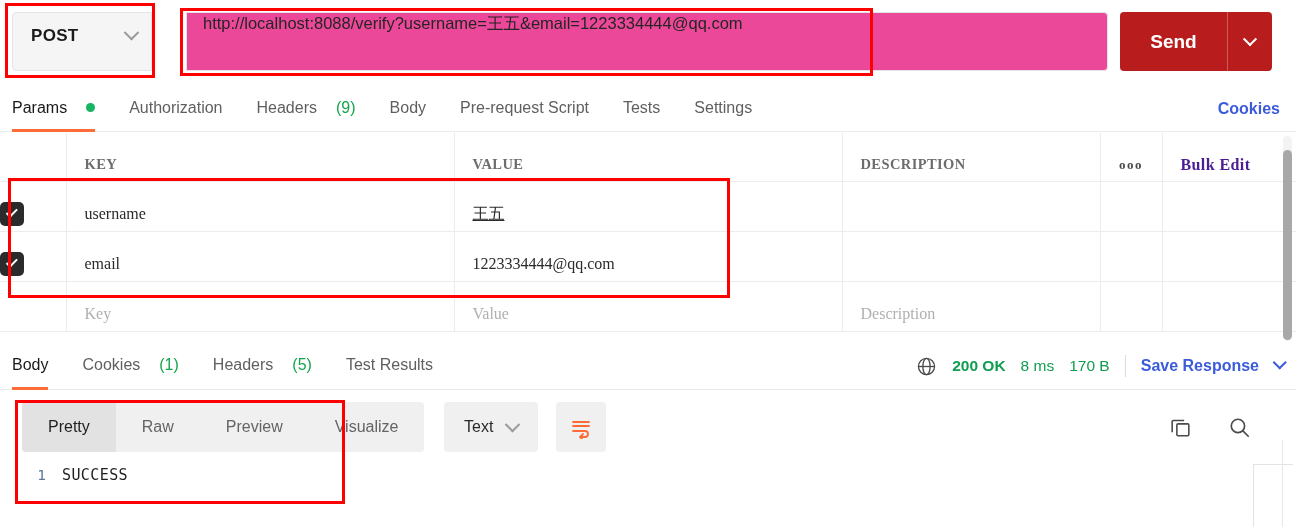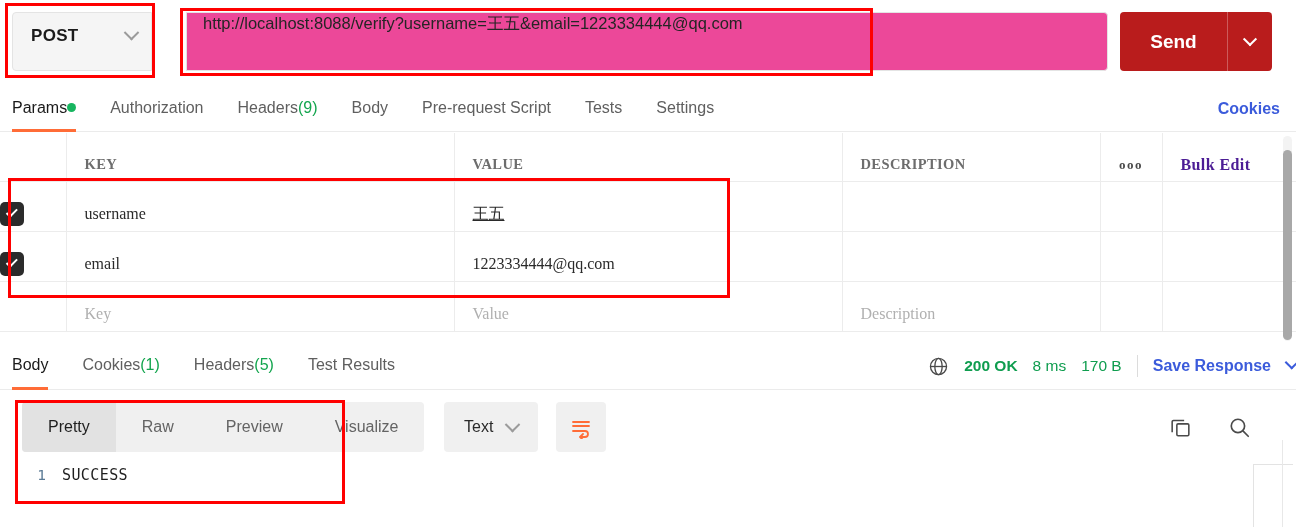--- a/index.html
+++ b/index.html
@@ -65,21 +65,21 @@
   }
 
   
   .req-tabs {
     position: absolute; left: 0; top: 86px; width: 1296px; height: 46px;
     border-bottom: 1px solid #ebebeb;
     display: flex; align-items: center;
   }
   .rtab {
     position: relative; height: 46px;
-    display: flex; align-items: center; gap: 0;
+    display: flex; align-items: center; gap: 19px;
     font-size: 16px; color: #5f5f5f; padding: 0 0 2px 0;
     margin-right: 34px; white-space: nowrap;
   }
   .rtab:first-child { margin-left: 12px; }
   .rtab.active { color: #1a1a1a; }
   .rtab.active:after {
     content: ""; position: absolute; left: 0; right: 0; bottom: 0;
     height: 3px; background: #ff6c37;
   }
   .dot-green {
@@ -138,21 +138,21 @@
   }
 
   
   .res-tabs {
     position: absolute; left: 0; top: 342px; width: 1296px; height: 48px;
     border-bottom: 1px solid #ebebeb;
     display: flex; align-items: center;
   }
   .res-tabs .rtab { height: 48px; }
   .status-bar {
-    position: absolute; right: 0; top: 0; height: 48px;
+    position: absolute; right: 12px; top: 0; height: 48px;
     display: flex; align-items: center; gap: 15px; font-size: 15.5px;
   }
   .globe { width: 21px; height: 21px; }
   .st-ok   { color: #0f9d4f; font-weight: bold; }
   .st-time { color: #0f9d4f; }
   .st-size { color: #0f9d4f; }
   .vsep { width: 1px; height: 22px; background: #dcdcdc; }
   .save-resp { color: #3b5bdb; font-weight: bold; font-size: 16px; }
   .chev-b {
     display: inline-block; width: 10px; height: 10px;

